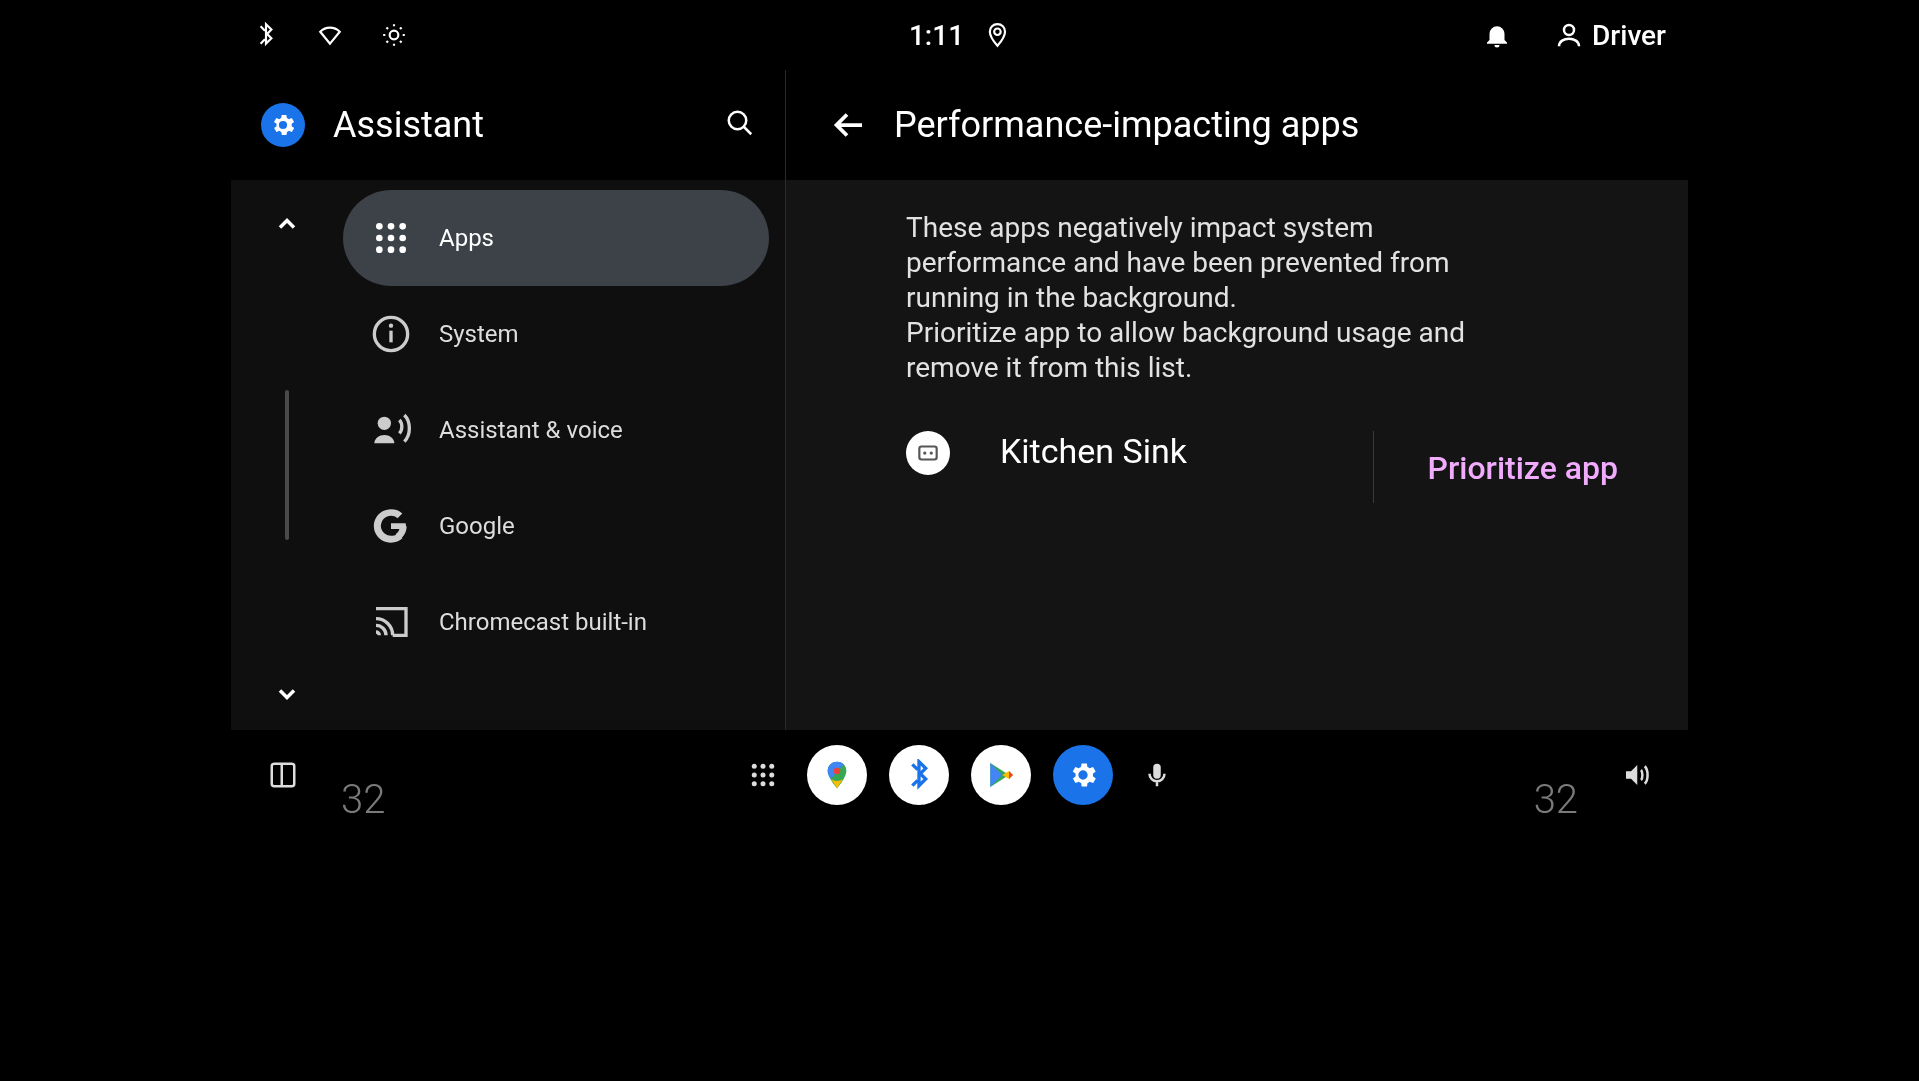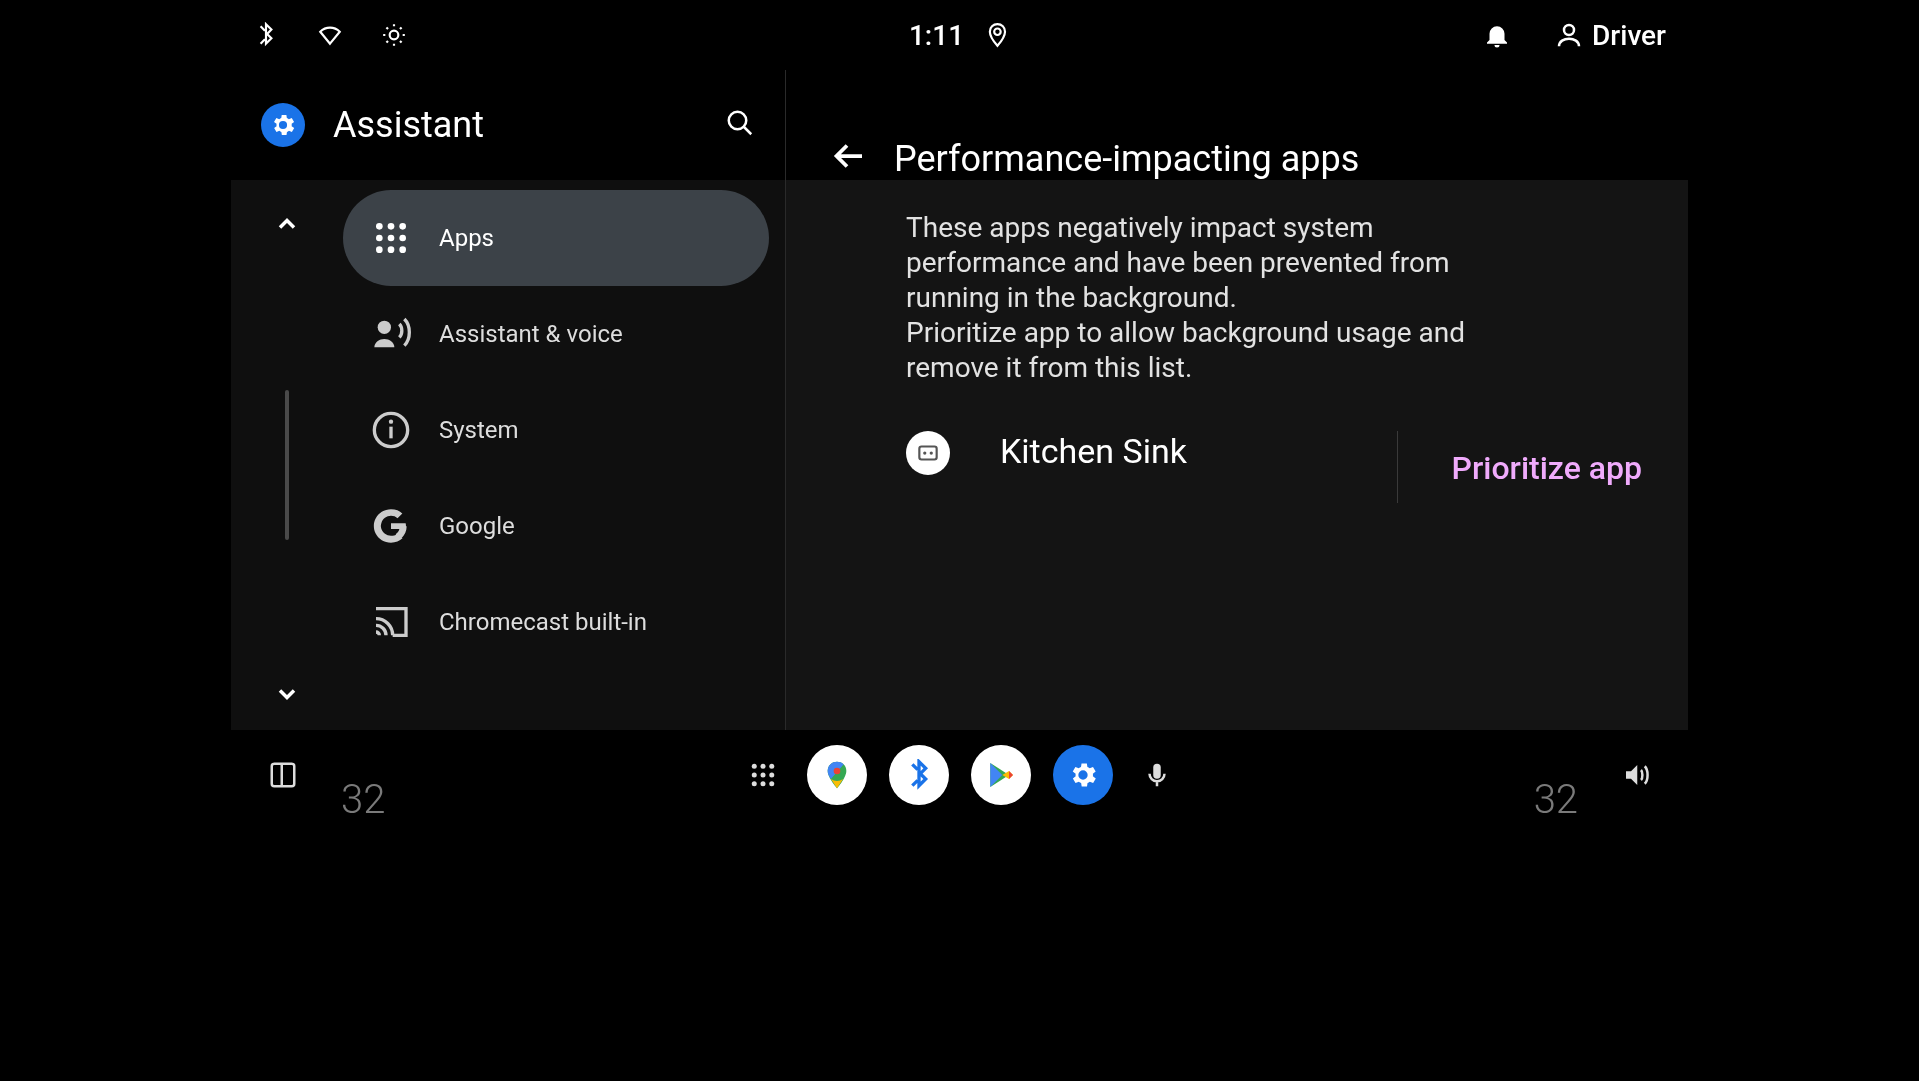--- a/index.html
+++ b/index.html
@@ -73,27 +73,27 @@
 .sidebar-item .s-ico { width:40px; height:40px; margin-right:28px; display:flex; align-items:center; justify-content:center;}
 .sidebar-item .s-ico svg { width:40px; height:40px; fill:#ccc; }
 .sidebar-item.selected .s-ico svg { fill:#fff; }
 .sidebar-item .label { font-size:24px; font-weight:400; }
 
 
 .detail {
   flex:1; background:#141414; display:flex; flex-direction:column;
 }
 .detail-header {
-  height:110px; display:flex; align-items:flex-end; padding:0 40px;
+  height:110px; display:flex; align-items:center; padding:0 40px;
   background:#000;
 }
 .back-btn { width:48px; height:48px; display:flex; align-items:center; justify-content:center; cursor:pointer; margin-right:20px;}
 .back-btn svg { width:36px; height:36px; fill:#fff; }
 .detail-title { font-size:36px; font-weight:400; }
-.detail-body { padding:30px 36px 0 120px; }
+.detail-body { padding:30px 60px 0 120px; }
 .detail-desc { font-size:28px; line-height:1.25; color:#e2e2e2; max-width:620px; white-space:pre-line;}
 .app-row {
   display:flex; align-items:flex-start; margin-top:46px;gap:16px;
 }
 .app-icon {
   width:44px; height:44px; border-radius:50%; background:#fff;
   display:flex; align-items:center; justify-content:center; margin-right:34px;
 }
 .app-icon svg { width:26px; height:26px; fill:#555;}
 .app-name { font-size:34px; font-weight:400; }
@@ -193,37 +193,37 @@
                 <circle cx="12" cy="19" r="2"></circle>
                 <circle cx="19" cy="19" r="2"></circle>
               </svg>
           </span>
           <span class="label">Apps</span>
         </div>
 
         <div class="sidebar-item">
           <span class="s-ico">
             <svg viewBox="0 0 24 24">
+                <circle cx="12" cy="12" r="10" fill="none" stroke="#ccc" stroke-width="2"></circle>
+                <line x1="12" y1="10" x2="12" y2="17" stroke="#ccc" stroke-width="2"></line>
+                <circle cx="12" cy="7" r="1.3" fill="#ccc"></circle>
+              </svg>
+          </span>
+          <span class="label">System</span>
+        </div>
+
+        <div class="sidebar-item">
+          <span class="s-ico">
+            <svg viewBox="0 0 24 24">
                 <circle cx="8" cy="8" r="4"></circle>
                 <path d="M2 20c0-3 3-5 6-5s6 2 6 5H2z"></path>
                 <path d="M17 6c2 2 2 6 0 8M20 3c4 4 4 12 0 16" fill="none" stroke="#ccc" stroke-width="2"></path>
               </svg>
           </span>
           <span class="label">Assistant &amp; voice</span>
-        </div>
-
-        <div class="sidebar-item">
-          <span class="s-ico">
-            <svg viewBox="0 0 24 24">
-                <circle cx="12" cy="12" r="10" fill="none" stroke="#ccc" stroke-width="2"></circle>
-                <line x1="12" y1="10" x2="12" y2="17" stroke="#ccc" stroke-width="2"></line>
-                <circle cx="12" cy="7" r="1.3" fill="#ccc"></circle>
-              </svg>
-          </span>
-          <span class="label">System</span>
         </div>
 
         <div class="sidebar-item">
           <span class="s-ico">
             <svg viewBox="0 0 24 24">
                 <path d="M21 12.2c0-.7-.1-1.2-.2-1.8H12v3.4h5c-.2 1.2-1 2.3-2.1 3v2.5h3.4c2-1.8 3.1-4.5 3.1-7.1zM12 22c2.8 0 5.2-.9 6.9-2.6l-3.4-2.5c-.9.6-2.1 1-3.5 1-2.7 0-5-1.8-5.8-4.2H2.7v2.6C4.4 19.8 8 22 12 22zM6.2 13.7c-.2-.6-.3-1.2-.3-1.7s.1-1.1.3-1.7V7.7H2.7C2 9 1.7 10.5 1.7 12s.3 3 1 4.3l3.5-2.6zM12 5.9c1.5 0 2.9.5 3.9 1.5l2.9-2.9C17.2 2.9 14.8 2 12 2 8 2 4.4 4.2 2.7 7.7l3.5 2.6C7 7.7 9.3 5.9 12 5.9z" fill="#ccc"></path>
               </svg>
           </span>
           <span class="label">Google</span>
         </div>

